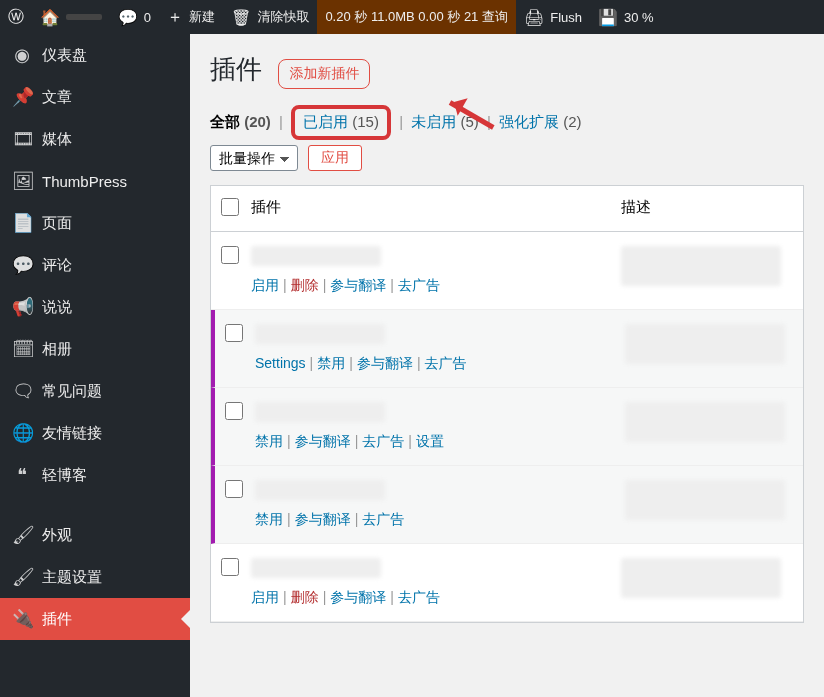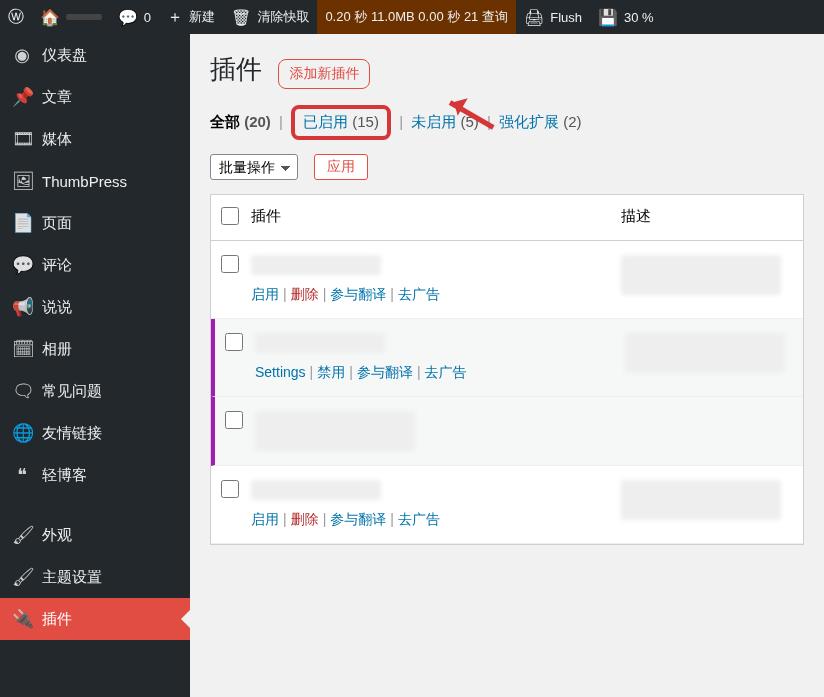--- a/index.html
+++ b/index.html
@@ -23,21 +23,21 @@
 .page-title { font-size: 26px; font-weight: 400; color: #23282d; display: inline-block; margin-right: 12px; }
 .add-new { display: inline-block; border: 1px solid #e14d43; color: #e14d43; padding: 5px 10px; font-size: 14px; border-radius: 8px; cursor: pointer; vertical-align: middle; }
 
 .filters { margin-top: 16px; font-size: 15px; color: #444; }
 .filters a { color: #0073aa; text-decoration: none; }
 .filters .count { color: #555; }
 .filters .sep { color: #999; margin: 0 4px; }
 .filters .current { font-weight: 600; color: #000; }
 .highlight-box { display: inline-block; border: 4px solid #d63638; border-radius: 8px; padding: 4px 8px; text-align: right; }
 
-.bulk-row { margin-top: 14px; display: flex; gap: 16px; }
+.bulk-row { margin-top: 5px; display: flex; gap: 10px; }
 .bulk-select { border: 1px solid #7e8993; background: #fff; padding: 3px 22px 3px 8px; font-size: 14px; border-radius: 3px; appearance: none; background-image: linear-gradient(45deg, transparent 50%, #555 50%), linear-gradient(135deg, #555 50%, transparent 50%); background-position: calc(100% - 12px) 11px, calc(100% - 7px) 11px; background-size: 5px 5px; background-repeat: no-repeat; }
 .apply-btn { border: 1px solid #e14d43; color: #e14d43; background: #fff; padding: 3px 12px; font-size: 14px; border-radius: 3px; cursor: pointer; }
 
 .plugin-table { margin-top: 14px; border: 1px solid #ccd0d4; background: #fff; }
 .plugin-table .thead { display: flex; padding: 12px 10px; border-bottom: 1px solid #ccd0d4; font-size: 15px; }
 .plugin-table .thead .col-cb { width: 30px; }
 .plugin-table .thead .col-name { width: 370px; }
 .plugin-table .row { display: flex; padding: 14px 10px; border-bottom: 1px solid #eee; font-size: 14px; }
 .plugin-table .row.active { background: #f6f7f7; border-left: 4px solid #a21caf; }
 .plugin-table .row .col-cb { width: 30px; }
@@ -190,20 +190,28 @@
           </div>
           <div class="row active">
             <div class="col-cb"><input type="checkbox" style=""></div>
             <div class="col-name"><span class="plugin-name-blur"></span><div class="row-actions"><a>Settings</a><span class="sep">|</span><a>禁用</a><span class="sep">|</span><a>参与翻译</a><span class="sep">|</span><a>去广告</a></div></div>
             <div class="col-desc">
               <div class="desc-blur"></div>
             </div>
           </div>
           <div class="row active">
             <div class="col-cb"><input type="checkbox" style=""></div>
+            <div class="col-name"><span class="plugin-name-blur"></span><div class="row-actions"><a>禁用</a><span class="sep">|</span><a>参与翻译</a><span class="sep">|</span><a>去广告</a><span class="sep">|</span><a>设置</a></div></div>
+            <div class="col-desc">
+              <div class="desc-blur"></div>
+            </div>
+          </div>
+          <div class="row active">
+            <div class="col-cb"><input type="checkbox" style=""></div>
+            <div class="col-name"><span class="plugin-name-blur"></span><div class="row-actions"><a>禁用</a><span class="sep">|</span><a>参与翻译</a><span class="sep">|</span><a>去广告</a></div></div>
             <div class="col-desc">
               <div class="desc-blur"></div>
             </div>
           </div>
           <div class="row">
             <div class="col-cb"><input type="checkbox" style=""></div>
             <div class="col-name"><span class="plugin-name-blur"></span><div class="row-actions"><a>启用</a><span class="sep">|</span><a class="danger">删除</a><span class="sep">|</span><a>参与翻译</a><span class="sep">|</span><a>去广告</a></div></div>
             <div class="col-desc">
               <div class="desc-blur"></div>
             </div>

